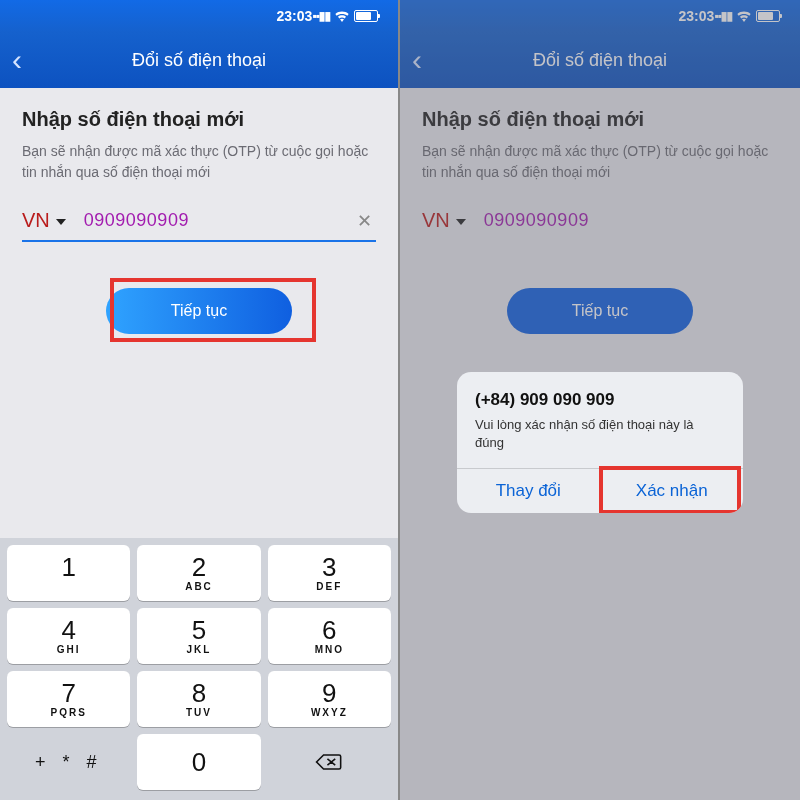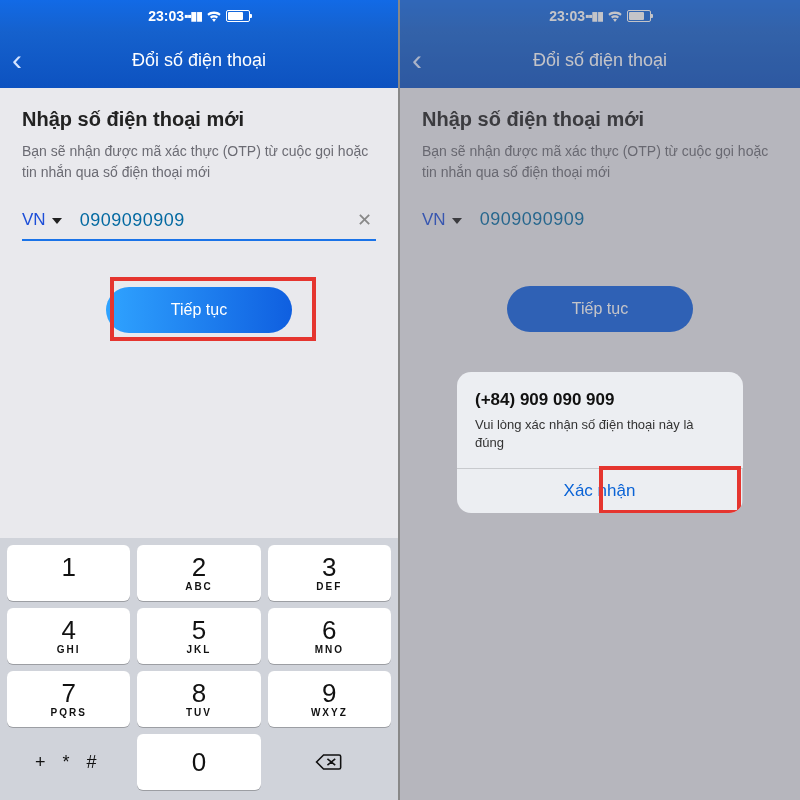--- a/index.html
+++ b/index.html
@@ -1,40 +1,40 @@
 <!DOCTYPE html>
 <html><head>
 <meta charset="utf-8">
 <style>
   * { margin: 0; padding: 0; box-sizing: border-box; font-family: -apple-system, BlinkMacSystemFont, "Segoe UI", sans-serif; }
   body { background: #a9a9a9; width: 800px; height: 800px; display: flex; }
   .phone { width: 400px; height: 800px; position: relative; background: #e9e9ed; }
   .phone.left { border-right: 2px solid #888; }
-  .statusbar { height: 32px; background: linear-gradient(180deg, #126ae6 0%, #1561cd 100%); color: #fff; display: flex; align-items: center; justify-content: center; padding: 0 20px; font-size: 14px; font-weight: 600; }
+  .statusbar { height: 32px; background: linear-gradient(180deg, #126ae6 0%, #1561cd 100%); color: #fff; display: flex; align-items: center; justify-content: flex-end; padding: 0 20px; font-size: 14px; font-weight: 600; }
   .statusbar .icons { display: flex; align-items: center; gap: 4px; }
   .signal, .wifi, .batt { display: inline-block; }
   .signal { font-size: 12px; letter-spacing: -1px;}
   .wifi-icon { width: 16px; height: 12px; }
   .batt-icon { width: 24px; height: 12px; border:1px solid #fff; border-radius:2px; position: relative; }
   .batt-icon::after { content:""; position:absolute; right:-3px; top:3px; width:2px; height:4px; background:#fff; border-radius:0 1px 1px 0;}
   .batt-fill { position:absolute; left:1px; top:1px; bottom:1px; width:70%; background:#fff; border-radius:1px;}
 
   .navbar { height: 56px; background: linear-gradient(180deg, #1561cd 0%, #0d52c0 100%); color: #fff; display: flex; align-items: center; padding: 0 12px; }
   .back { font-size: 30px; font-weight: 300; width:24px; color:#d5e4ff; line-height:1;}
   .navtitle { flex:1; text-align:center; font-size: 18px; font-weight: 500; margin-left:-24px; }
 
   .content { padding: 20px 22px 0 22px; }
   .heading { font-size: 20px; font-weight: 600; color: #222; margin-bottom: 10px; }
   .subtext { font-size: 14px; color: #6b6b73; line-height: 1.5; margin-bottom: 26px; }
 
   .inputrow { display: flex; align-items: center; border-bottom: 2px solid #1a73e8; padding-bottom: 8px; }
   .inputrow.nounderline { border-bottom: 2px solid transparent; }
-  .cc { font-size: 17px; color: #1d4ed8; margin-right: 6px; }
+  .cc { font-size: 20px; color: #b91c1c; margin-right: 6px; }
   .caret { width:0; height:0; border-left:5px solid transparent; border-right:5px solid transparent; border-top:6px solid #222; margin-right: 18px; margin-top:2px;}
-  .phonenum { flex:1; font-size: 18px; color: #0369a1; letter-spacing: 0.5px; }
+  .phonenum { flex:1; font-size: 18px; color: #a21caf; letter-spacing: 0.5px; }
   .clearx { font-size: 18px; color: #888; padding: 0 4px; }
 
   .btnwrap { margin-top: 46px; display:flex; justify-content:center; position:relative; }
   .redbox { position:absolute; border: 4px solid #e5352f; pointer-events:none; }
   .cta { display:flex; align-items:center; justify-content:center; width: 186px; height: 46px; border-radius: 24px; background: linear-gradient(90deg, #2fa3ff 0%, #0f5fe0 100%); color:#fff; font-size:16px; font-weight:500; }
   .cta.flat { background: #0f5fe0; }
   .right .content, .right .navbar, .right .statusbar { filter: none; }
   .right-overlay { position:absolute; inset:0; background: rgba(100,100,110,0.38); }
 
   
@@ -184,19 +184,20 @@
     </div>
   </div>
 
   <div class="right-overlay"></div>
   <div class="alert">
     <div class="alert-body">
       <div class="alert-title">(+84) 909 090 909</div>
       <div class="alert-msg">Vui lòng xác nhận số điện thoại này là đúng</div>
     </div>
     <div class="alert-actions">
+      <div><span>Thay đổi</span></div>
       <div style="position:relative;">
         <span>Xác nhận</span>
       </div>
     </div>
     <div class="alert-redbox" style="left:142px; top:94px; width:142px; height:48px;"></div>
   </div>
 </div>
 
 </body></html>

